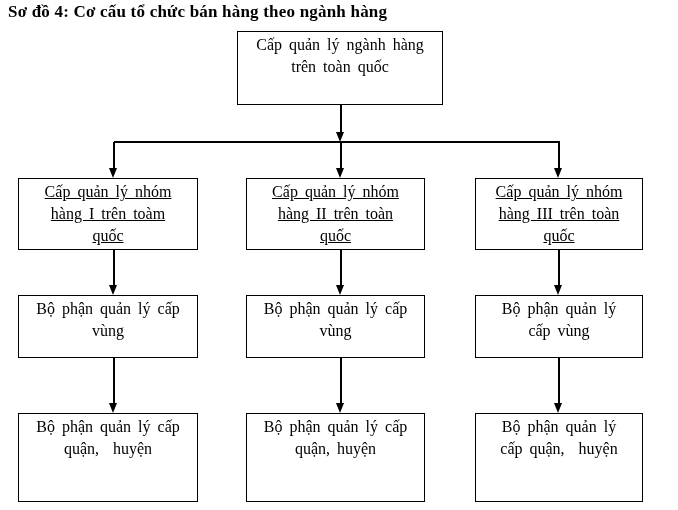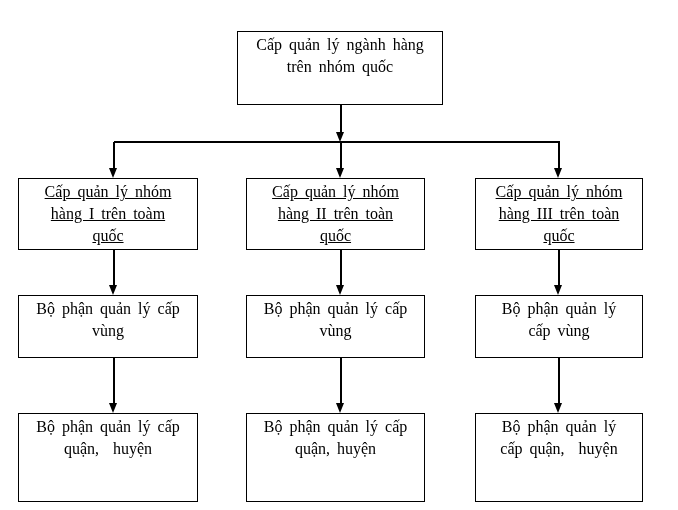--- a/index.html
+++ b/index.html
@@ -74,23 +74,24 @@
   .v-34-3   { left: 558px; top: 358px; height: 46px; }
   .a-34-1   { left: 109px; top: 403px; }
   .a-34-2   { left: 336px; top: 403px; }
   .a-34-3   { left: 554px; top: 403px; }
 </style>
 </head>
 <body>
 
 <div class="canvas">
 
+  <div class="title">Sơ đồ 4: Cơ cấu tổ chức bán hàng theo ngành hàng</div>
 
   <div class="box root">Cấp quản lý ngành hàng
-trên nhóm quốc</div>
+trên toàn quốc</div>
 
   <div class="box l2 c1">Cấp quản lý nhóm
 hàng I trên toàm
 quốc</div>
   <div class="box l2 c2">Cấp quản lý nhóm
 hàng II trên toàn
 quốc</div>
   <div class="box l2 c3">Cấp quản lý nhóm
 hàng III trên toàn
 quốc</div>

